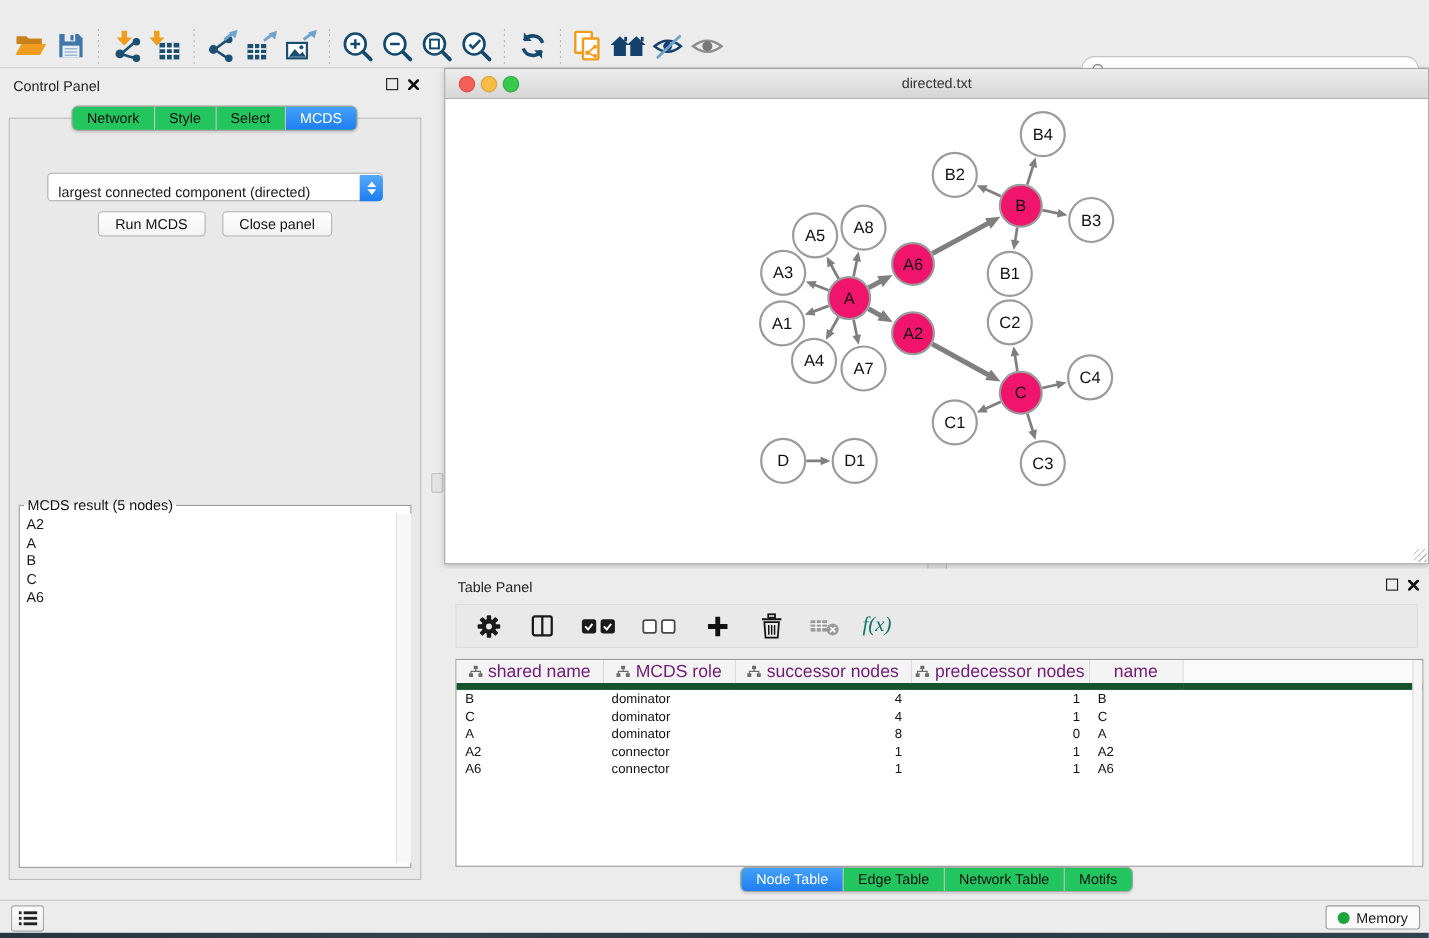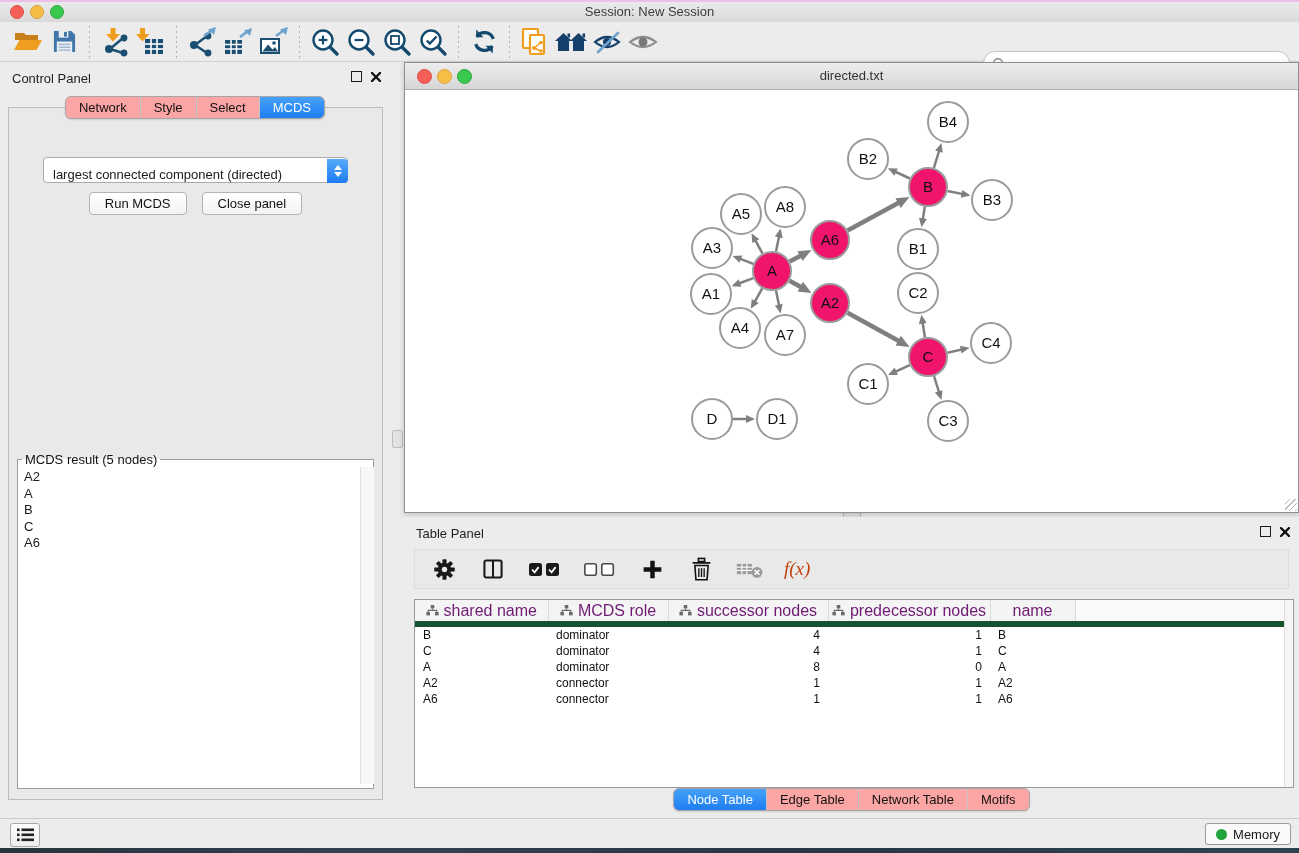--- a/index.html
+++ b/index.html
@@ -26,21 +26,21 @@
              border:1px solid #c2c2c2;border-radius:12px;display:flex;align-items:center;padding-left:8px;}
   .searchbox input{border:none;outline:none;flex:1;font-size:13px;background:transparent;height:18px;
                    font-family:"Liberation Sans",sans-serif;}
   
   .cpanel{position:absolute;left:0;top:62px;width:390px;height:756px;background:#ececec;}
   .panel-title{position:absolute;left:12px;top:9px;font-size:13px;color:#222;}
   .win-ctrls{position:absolute;right:9px;top:9px;display:flex;gap:9px;align-items:center;}
   .float-ico{width:9px;height:9px;border:1.6px solid #1a1a1a;display:inline-block;}
   .cp-content{position:absolute;left:8px;right:7px;top:45px;bottom:18px;border:1px solid #bcbcbc;background:#e9e9e9;}
   .tabs-row{position:absolute;top:34px;left:0;width:100%;display:flex;justify-content:center;z-index:5;}
-  .seg-group{display:flex;border:1px solid #a6a6a6;border-radius:6px;background:#fca5a5;overflow:hidden;
+  .seg-group{display:flex;border:1px solid #a6a6a6;border-radius:6px;background:#22c55e;overflow:hidden;
              box-shadow:0 1px 2px rgba(0,0,0,0.12);}
   .seg{padding:3px 13px;font-size:13px;color:#111;border-left:1px solid #c4c4c4;white-space:nowrap;}
   .seg:first-child{border-left:none;}
   .seg.sel{background:linear-gradient(#45a1f8,#1e7ef2);color:#fff;}
   .opt-label{position:absolute;top:28px;left:0;width:100%;text-align:center;font-size:13px;}
   .dropdown{position:absolute;top:49px;left:34px;right:34px;height:24px;background:#fff;border:1px solid #ababab;
             border-radius:4px;display:flex;align-items:flex-end;}
   .dropdown .dd-text{flex:1;font-size:13px;padding-left:9px;white-space:nowrap;overflow:hidden;}
   .dd-stepper{width:21px;height:24px;margin:-1px -1px -1px 0;border-radius:0 4px 4px 0;
               background:linear-gradient(#57aaf9,#1c7cf2);display:flex;flex-direction:column;
@@ -69,21 +69,21 @@
   .nw-title{width:100%;text-align:center;line-height:26px;font-size:13px;color:#333;}
   .nw-tl{position:absolute;top:6px;width:13px;height:13px;border-radius:50%;}
   .nw-canvas{position:absolute;left:0;top:27px;width:893px;height:422px;background:#fff;}
   .nw-resize{position:absolute;right:1px;bottom:1px;width:12px;height:12px;
              background:repeating-linear-gradient(135deg,transparent 0 3px,#bbb 3px 4px);}
   
   .tpanel{position:absolute;left:404px;top:517px;width:895px;height:301px;background:#ececec;}
   .tp-toolbar{position:absolute;left:10px;right:10px;top:32px;height:40px;background:#e9e9e9;
               border:1px solid #dcdcdc;display:flex;align-items:center;gap:19px;padding-left:14px;box-sizing:border-box;}
   .tp-toolbar .tbtn{width:30px;height:30px;}
-  .fx{font-family:"Liberation Serif",serif;font-style:italic;font-size:19px;color:#c2410c;}
+  .fx{font-family:"Liberation Serif",serif;font-style:italic;font-size:19px;color:#0f766e;}
   .tablewrap{position:absolute;left:10px;right:5px;top:82px;height:187px;background:#fff;
              border:1px solid #9a9a9a;overflow:hidden;}
   table.datatable{border-collapse:collapse;table-layout:fixed;width:100%;}
   table.datatable th{height:21px;background:#f4f4f4;border-right:1px solid #dadada;border-bottom:6px solid #14532d;
        font-weight:normal;font-size:16px;color:#701a75;padding:0;}
   table.datatable th.filler{background:#fafafa;border-right:none;}
   .th-inner{display:flex;align-items:center;justify-content:center;gap:5px;}
   table.datatable td{height:16px;font-size:12px;color:#111;padding:0 8px;white-space:nowrap;overflow:hidden;}
   td.c0,td.c1,td.c4{text-align:left;padding-left:10px;}
   td.c2{text-align:right;padding-right:10px;}
@@ -99,27 +99,20 @@
   .mem-dot{width:11px;height:11px;border-radius:50%;background:#1fa33c;}
   .deskstrip{position:absolute;left:0;top:848px;width:100%;height:5px;
              background:linear-gradient(90deg,#26343f,#31424e 30%,#273744 60%,#2e4250);}
   .closex{display:block;}
 </style>
 </head>
 <body>
 
 <div class="app">
 
-  <div class="titlebar">
-    <div class="pinkstrip"></div>
-    <div class="title-text">Session: New Session</div>
-    <span class="tl red" style="left:10px"></span>
-    <span class="tl yel" style="left:30px"></span>
-    <span class="tl grn" style="left:50px"></span>
-  </div>
 
   <div class="toolbar">
     <div class="tbtn">
       <svg width="30" height="26" viewBox="0 0 30 26">
           <path d="M2 21 V4 h9 l2 2 h12 v5 H2z" fill="#c8811a"></path>
           <path d="M1 21 l5.5-10 h22.5 l-5.5 10z" fill="#f09d1f"></path>
         </svg>
     </div>
     <div class="tbtn">
       <svg width="25" height="25" viewBox="0 0 26 26">

